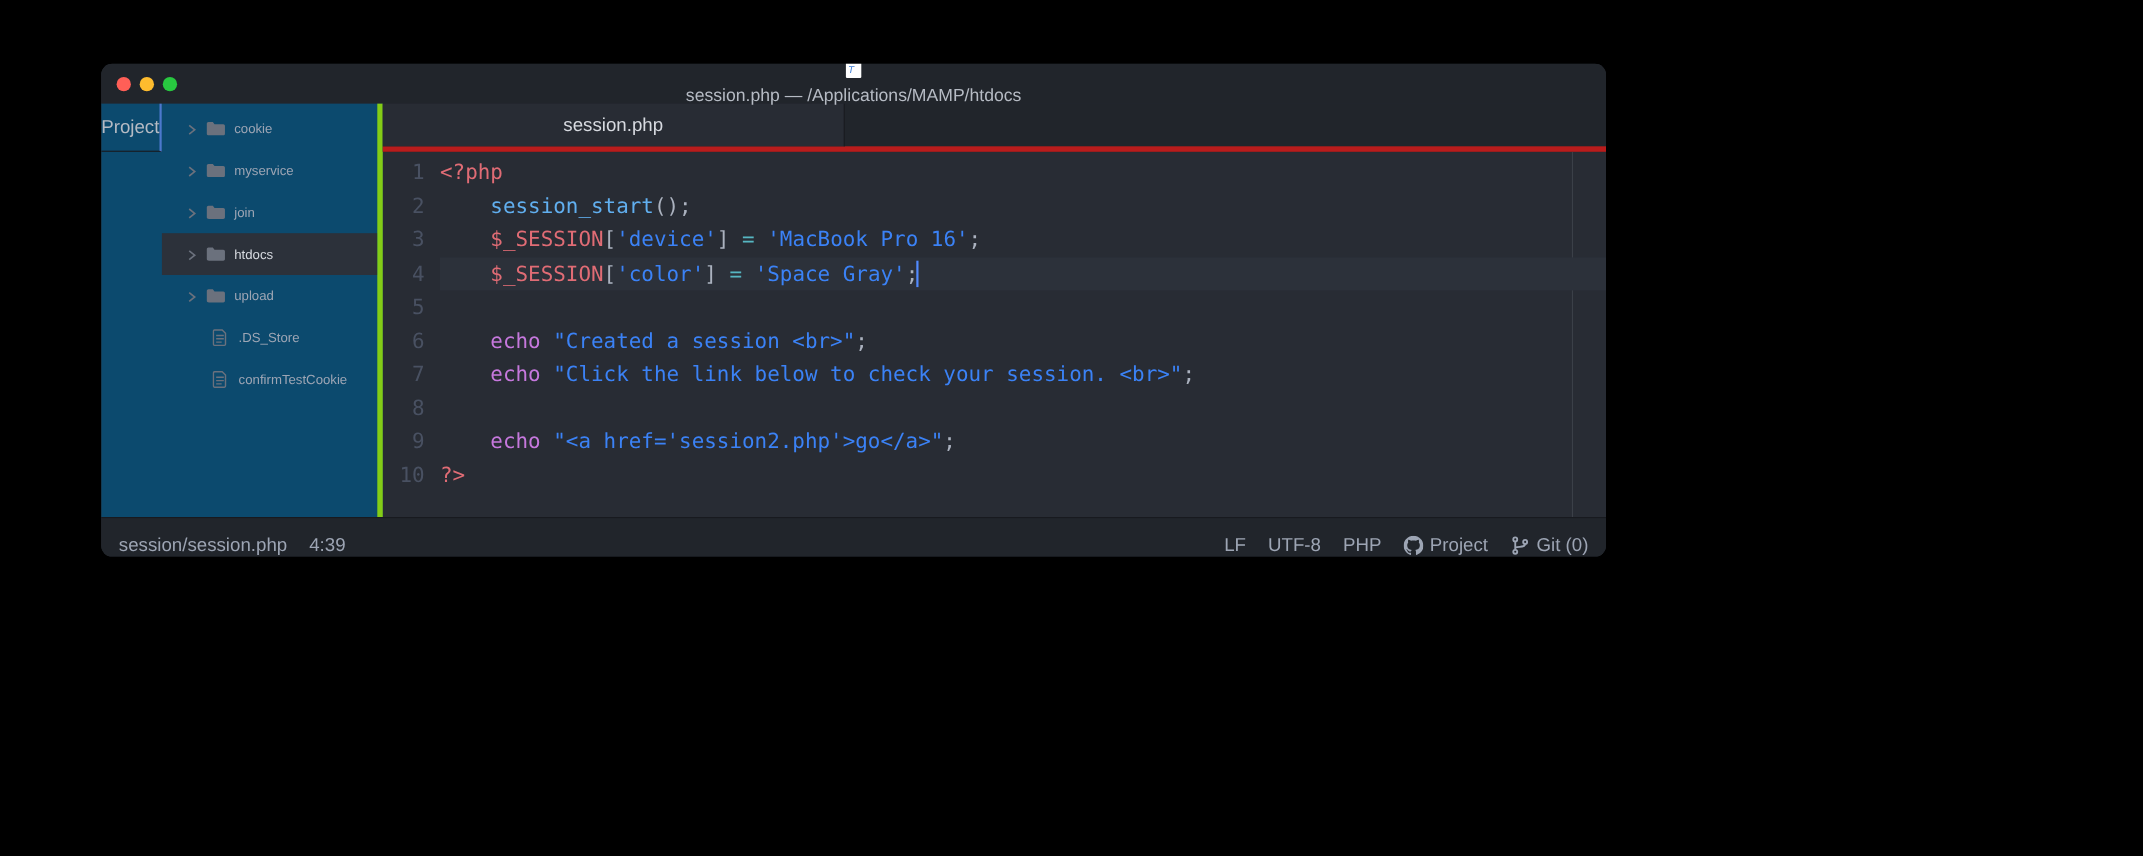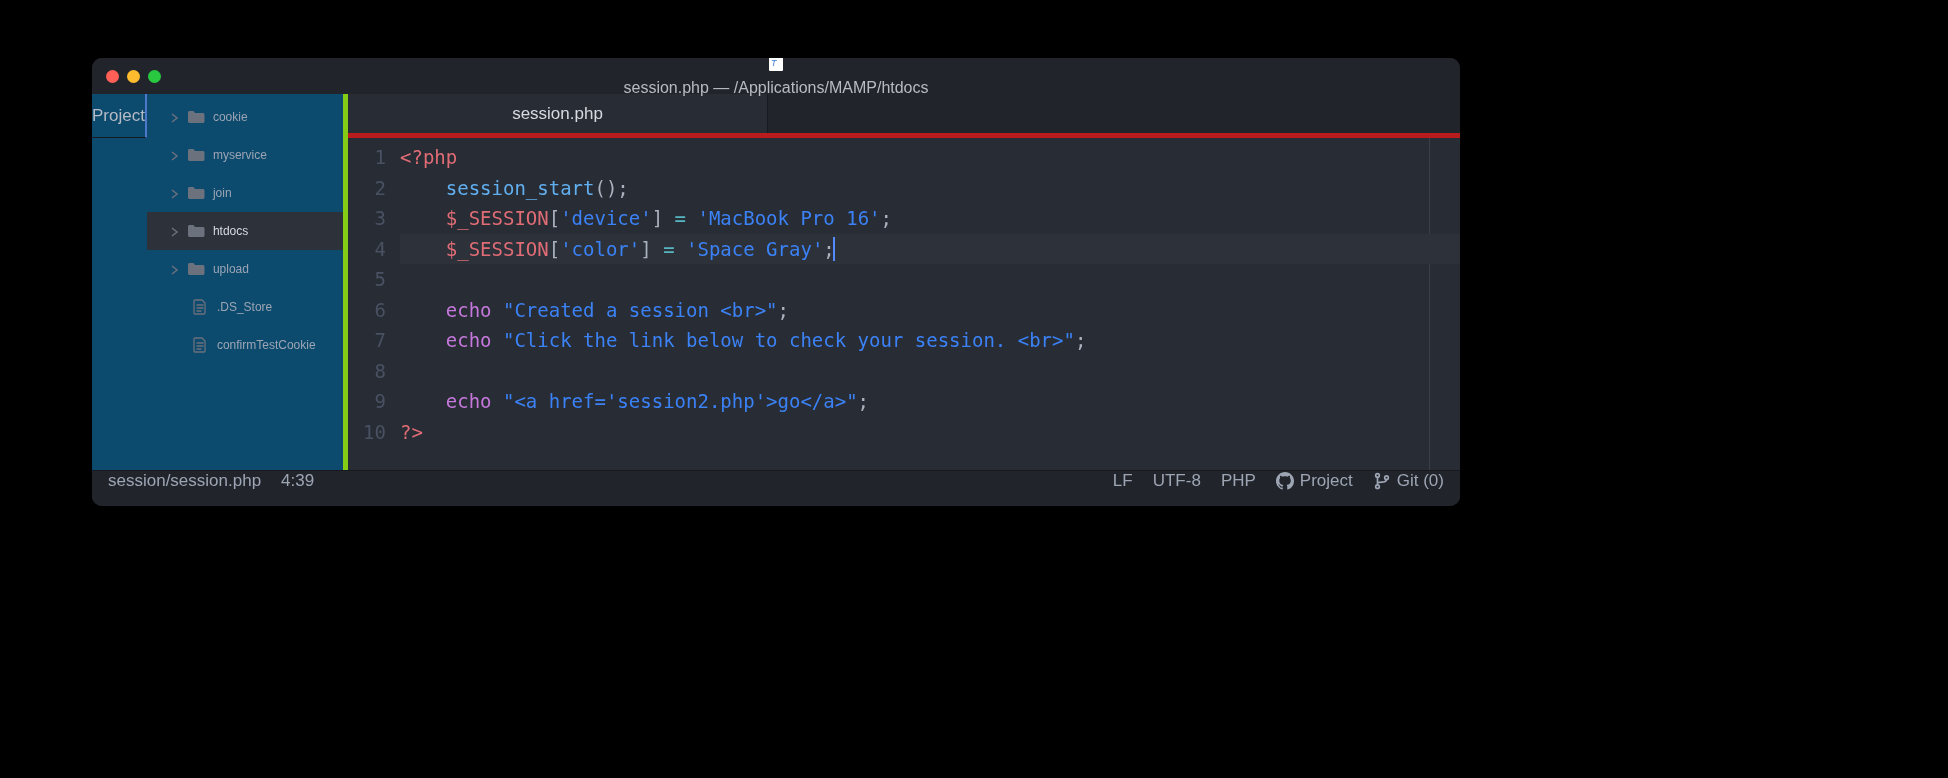--- a/index.html
+++ b/index.html
@@ -191,21 +191,21 @@
     bottom: 0;
     width: 1px;
     background: #3b4048;
     right: 30px;
   }
   .statusbar {
     height: 36px;
     background: #21252b;
     border-top: 1px solid #181a1f;
     display: flex;
-    align-items: flex-start;
+    align-items: flex-end;
     color: #9da5b4;
     font-size: 17px;
     padding: 0 16px;
     gap: 20px;
   }
   .statusbar .spacer { flex: 1; }
   .status-item { display: flex; align-items: center; gap: 6px; cursor: pointer; }
   .gh-icon, .git-icon { display: inline-flex; }
   .gutter .ln { height: 30.5px; }
 </style>

